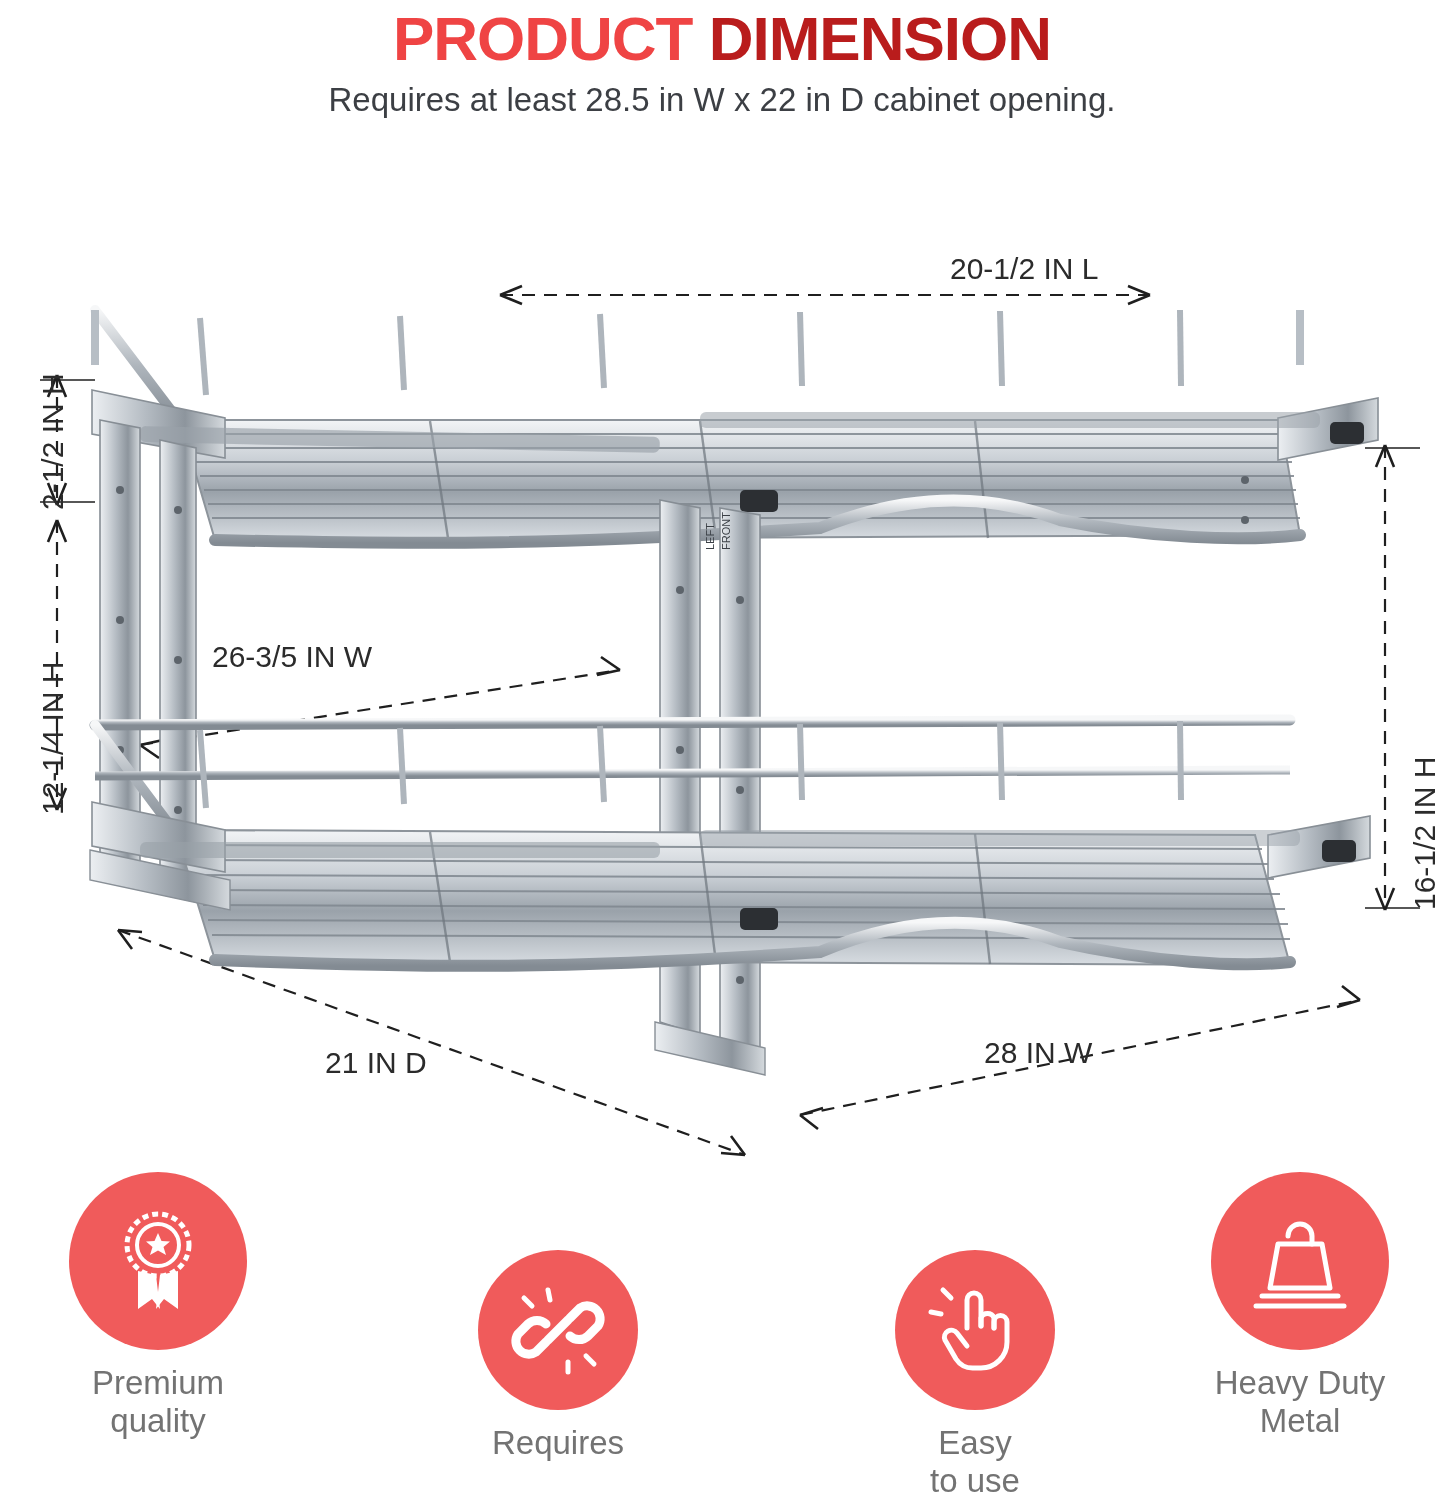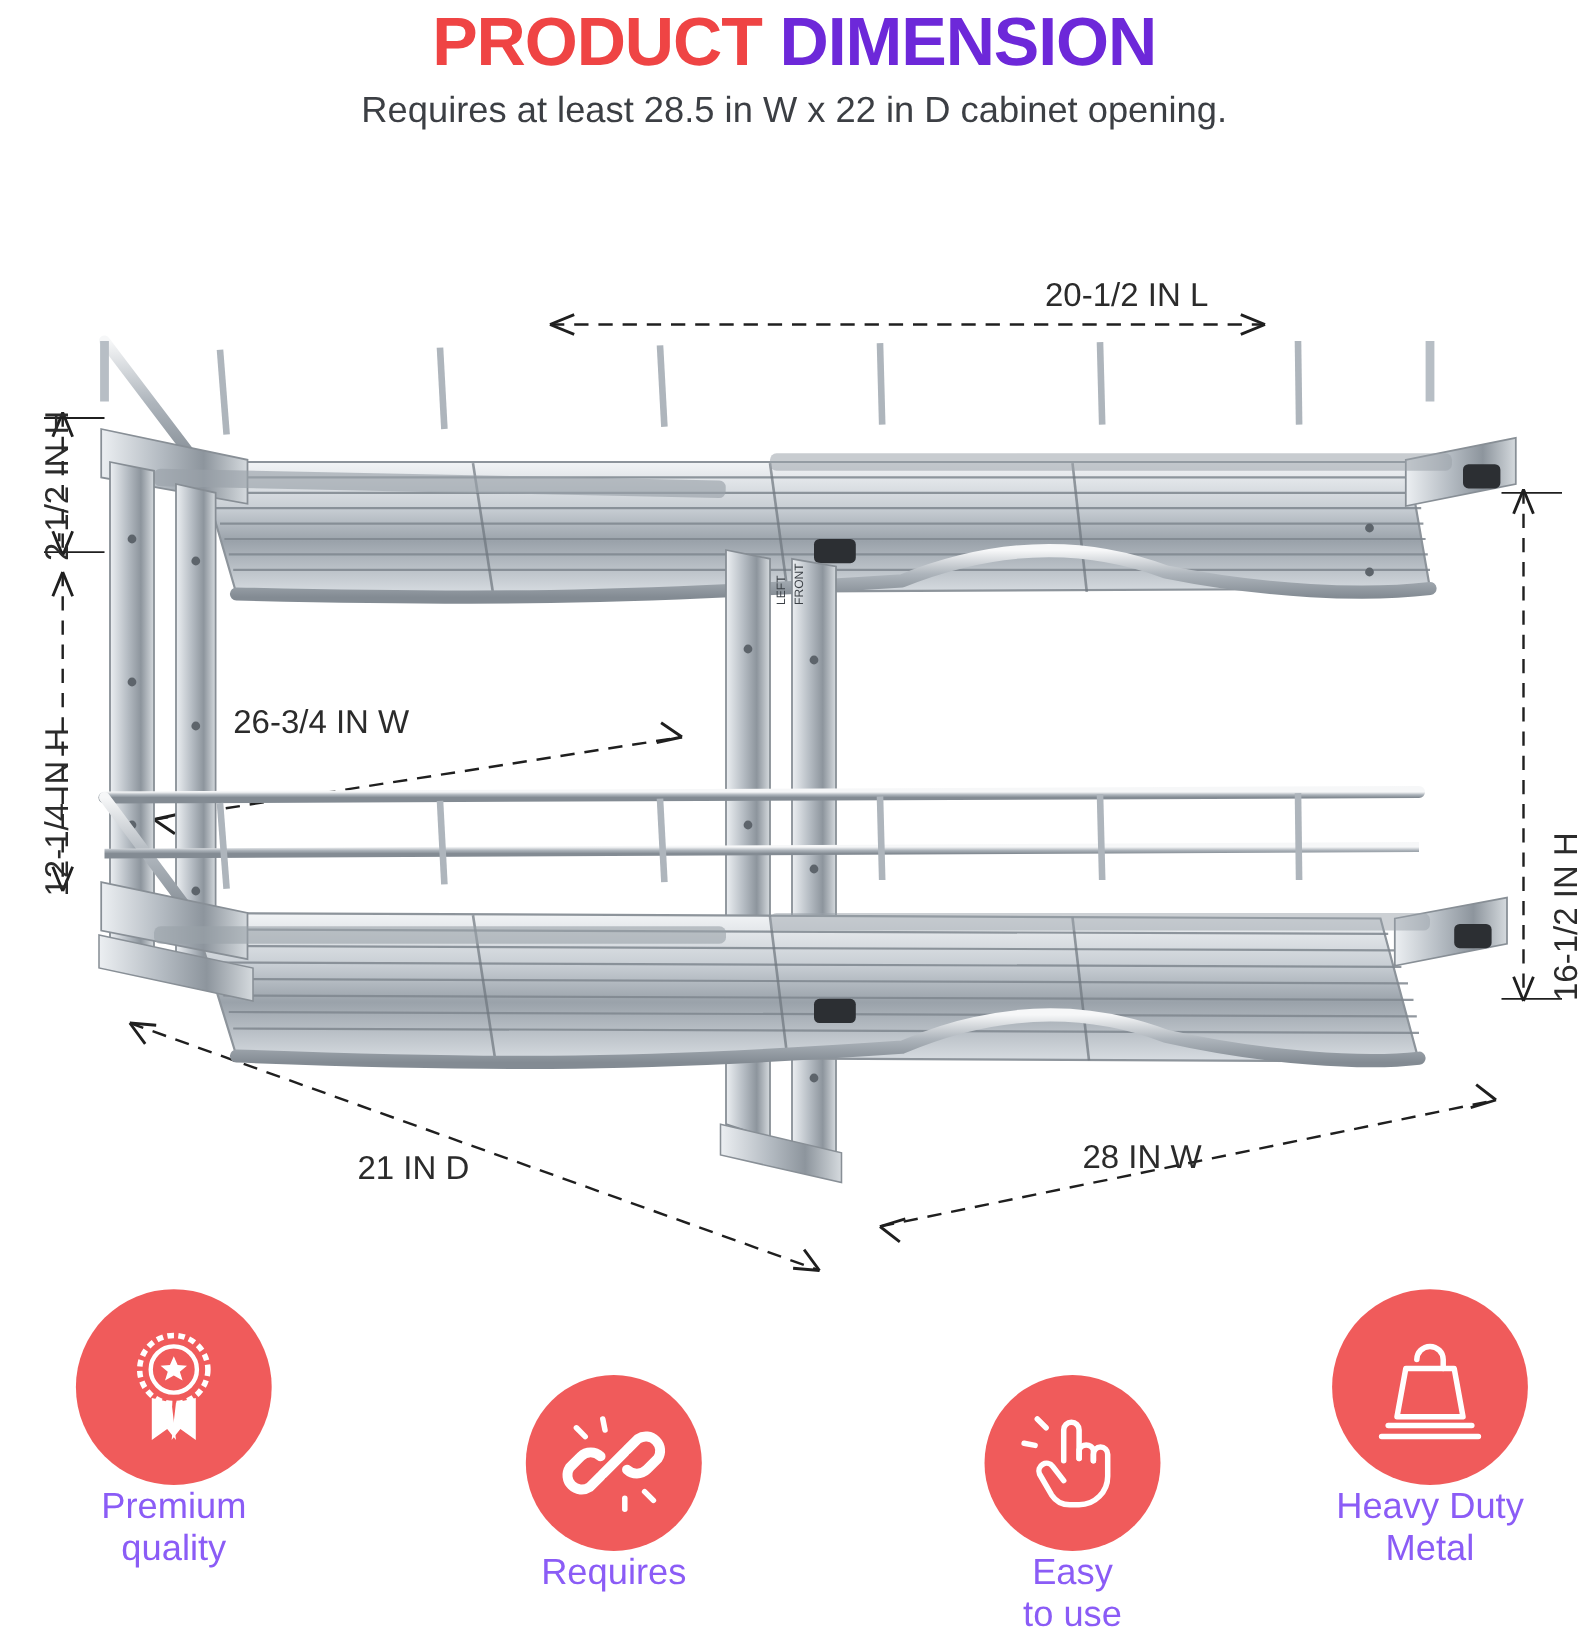--- a/index.html
+++ b/index.html
@@ -15,21 +15,21 @@
 
   
   .header{
     position:absolute;left:0;top:6px;width:1444px;text-align:center;
   }
   .title{
     font-size:62px;font-weight:bold;letter-spacing:-1px;line-height:1.05;
     white-space:nowrap;
   }
   .title .accent{color:#ef4444;}
-  .title .dark{color:#6d28d9;}
+  .title .dark{color:#b91c1c;}
   .subtitle{
     margin-top:10px;font-size:33px;color:#3c3f44;font-weight:normal;
     white-space:nowrap;
   }
 
   
   .diagram{position:absolute;left:0;top:190px;width:1444px;height:990px;}
   .diagram svg{display:block;}
 
   .dim-label{
@@ -39,21 +39,21 @@
 
   
   .features{position:absolute;left:0;top:1160px;width:1444px;height:340px;}
   .feature{position:absolute;text-align:center;}
   .circle{
     width:178px;height:178px;border-radius:50%;
     background:#f05b5b;margin:0 auto;
     display:flex;align-items:center;justify-content:center;
   }
   .feature .cap{
-    font-size:33px;line-height:1.15;color:#8b5cf6;white-space:pre-line;
+    margin-top:14px;font-size:33px;line-height:1.15;color:#737373;white-space:pre-line;
   }
   .f1{left:28px;top:12px;width:260px;}
   .f2{left:443px;top:90px;width:230px;}
   .f3{left:860px;top:90px;width:230px;}
   .f4{left:1160px;top:12px;width:280px;text-align:center;}
   .f2 .circle,.f3 .circle{width:160px;height:160px;}
 </style>
 </head>
 <body>
 
@@ -241,21 +241,21 @@
     </svg>
 
     <div class="dim-label" style="left:950px;top:62px;">20-1/2 IN L</div>
 
     <div class="dim-label rot-left" style="left:36px;top:320px;">2-1/2 IN H</div>
 
     <div class="dim-label rot-left" style="left:36px;top:625px;">12-1/4 IN H</div>
 
     <div class="dim-label rot-left" style="left:1408px;top:720px;">16-1/2 IN H</div>
 
-    <div class="dim-label" style="left:212px;top:450px;">26-3/4 IN W</div>
+    <div class="dim-label" style="left:212px;top:450px;">26-3/5 IN W</div>
 
     <div class="dim-label" style="left:325px;top:856px;">21 IN D</div>
 
     <div class="dim-label" style="left:984px;top:846px;">28 IN W</div>
   </div>
 
   <div class="features">
 
     <div class="feature f1">
       <div class="circle">

